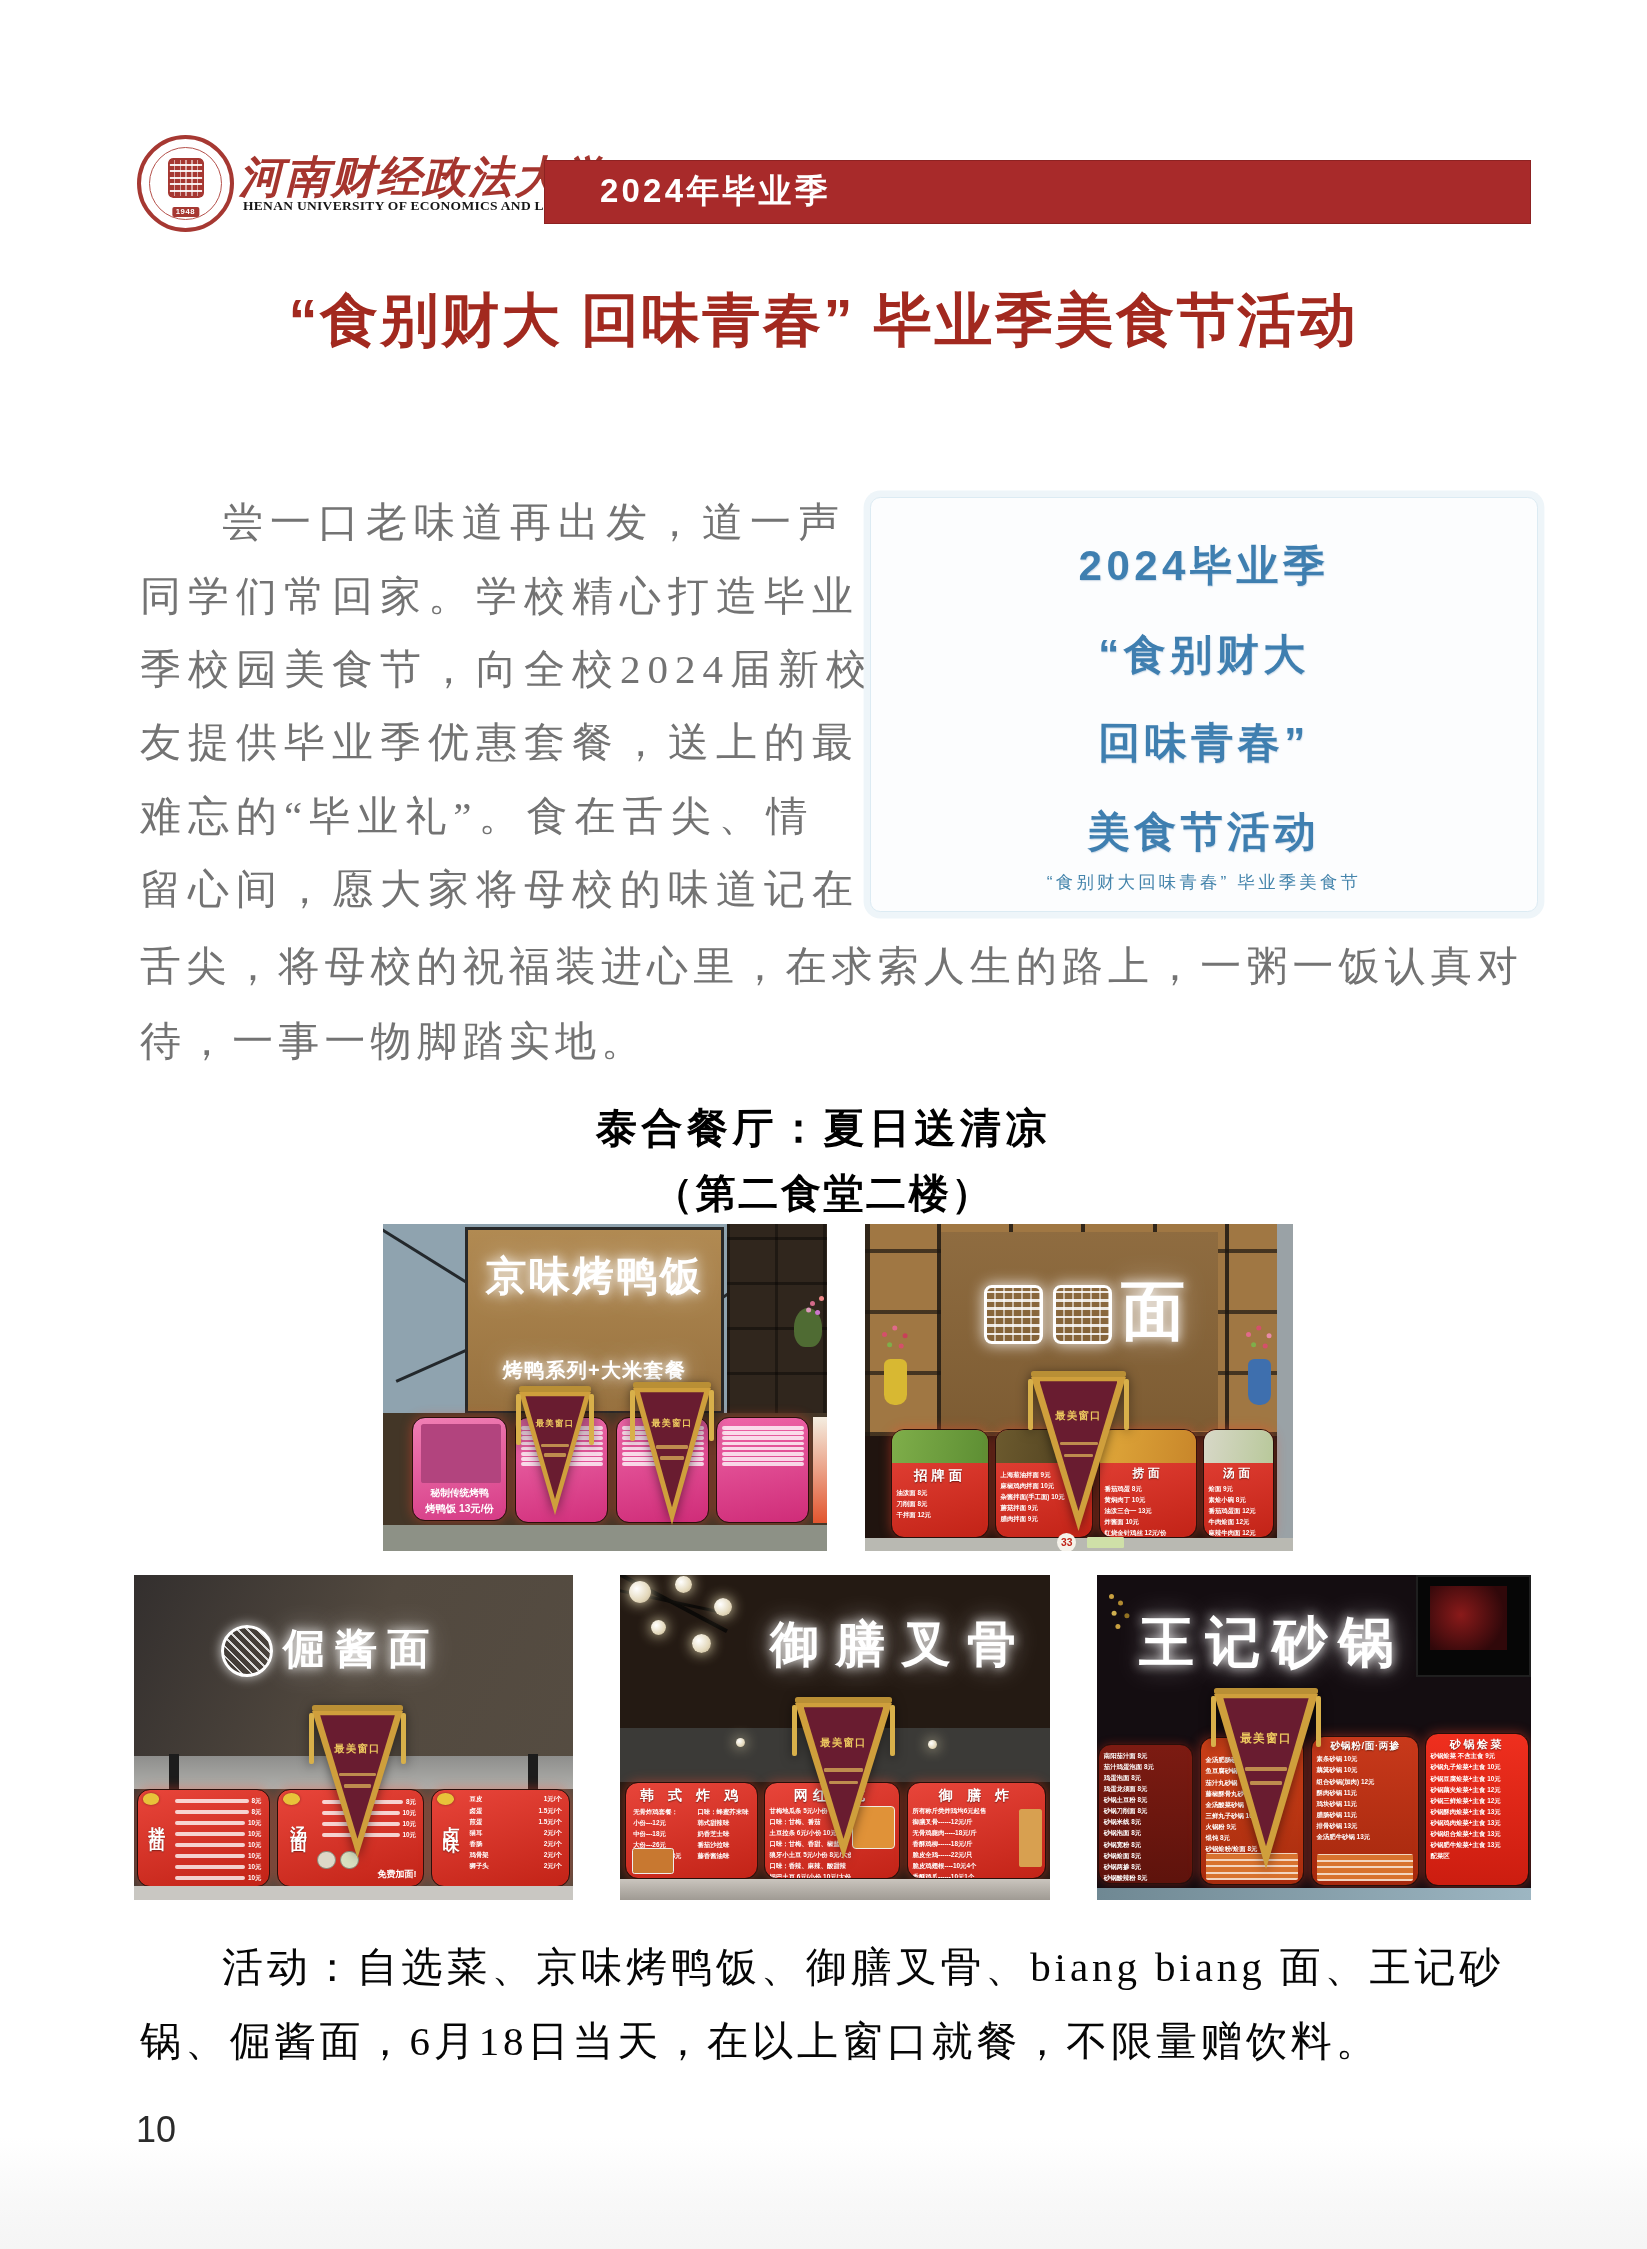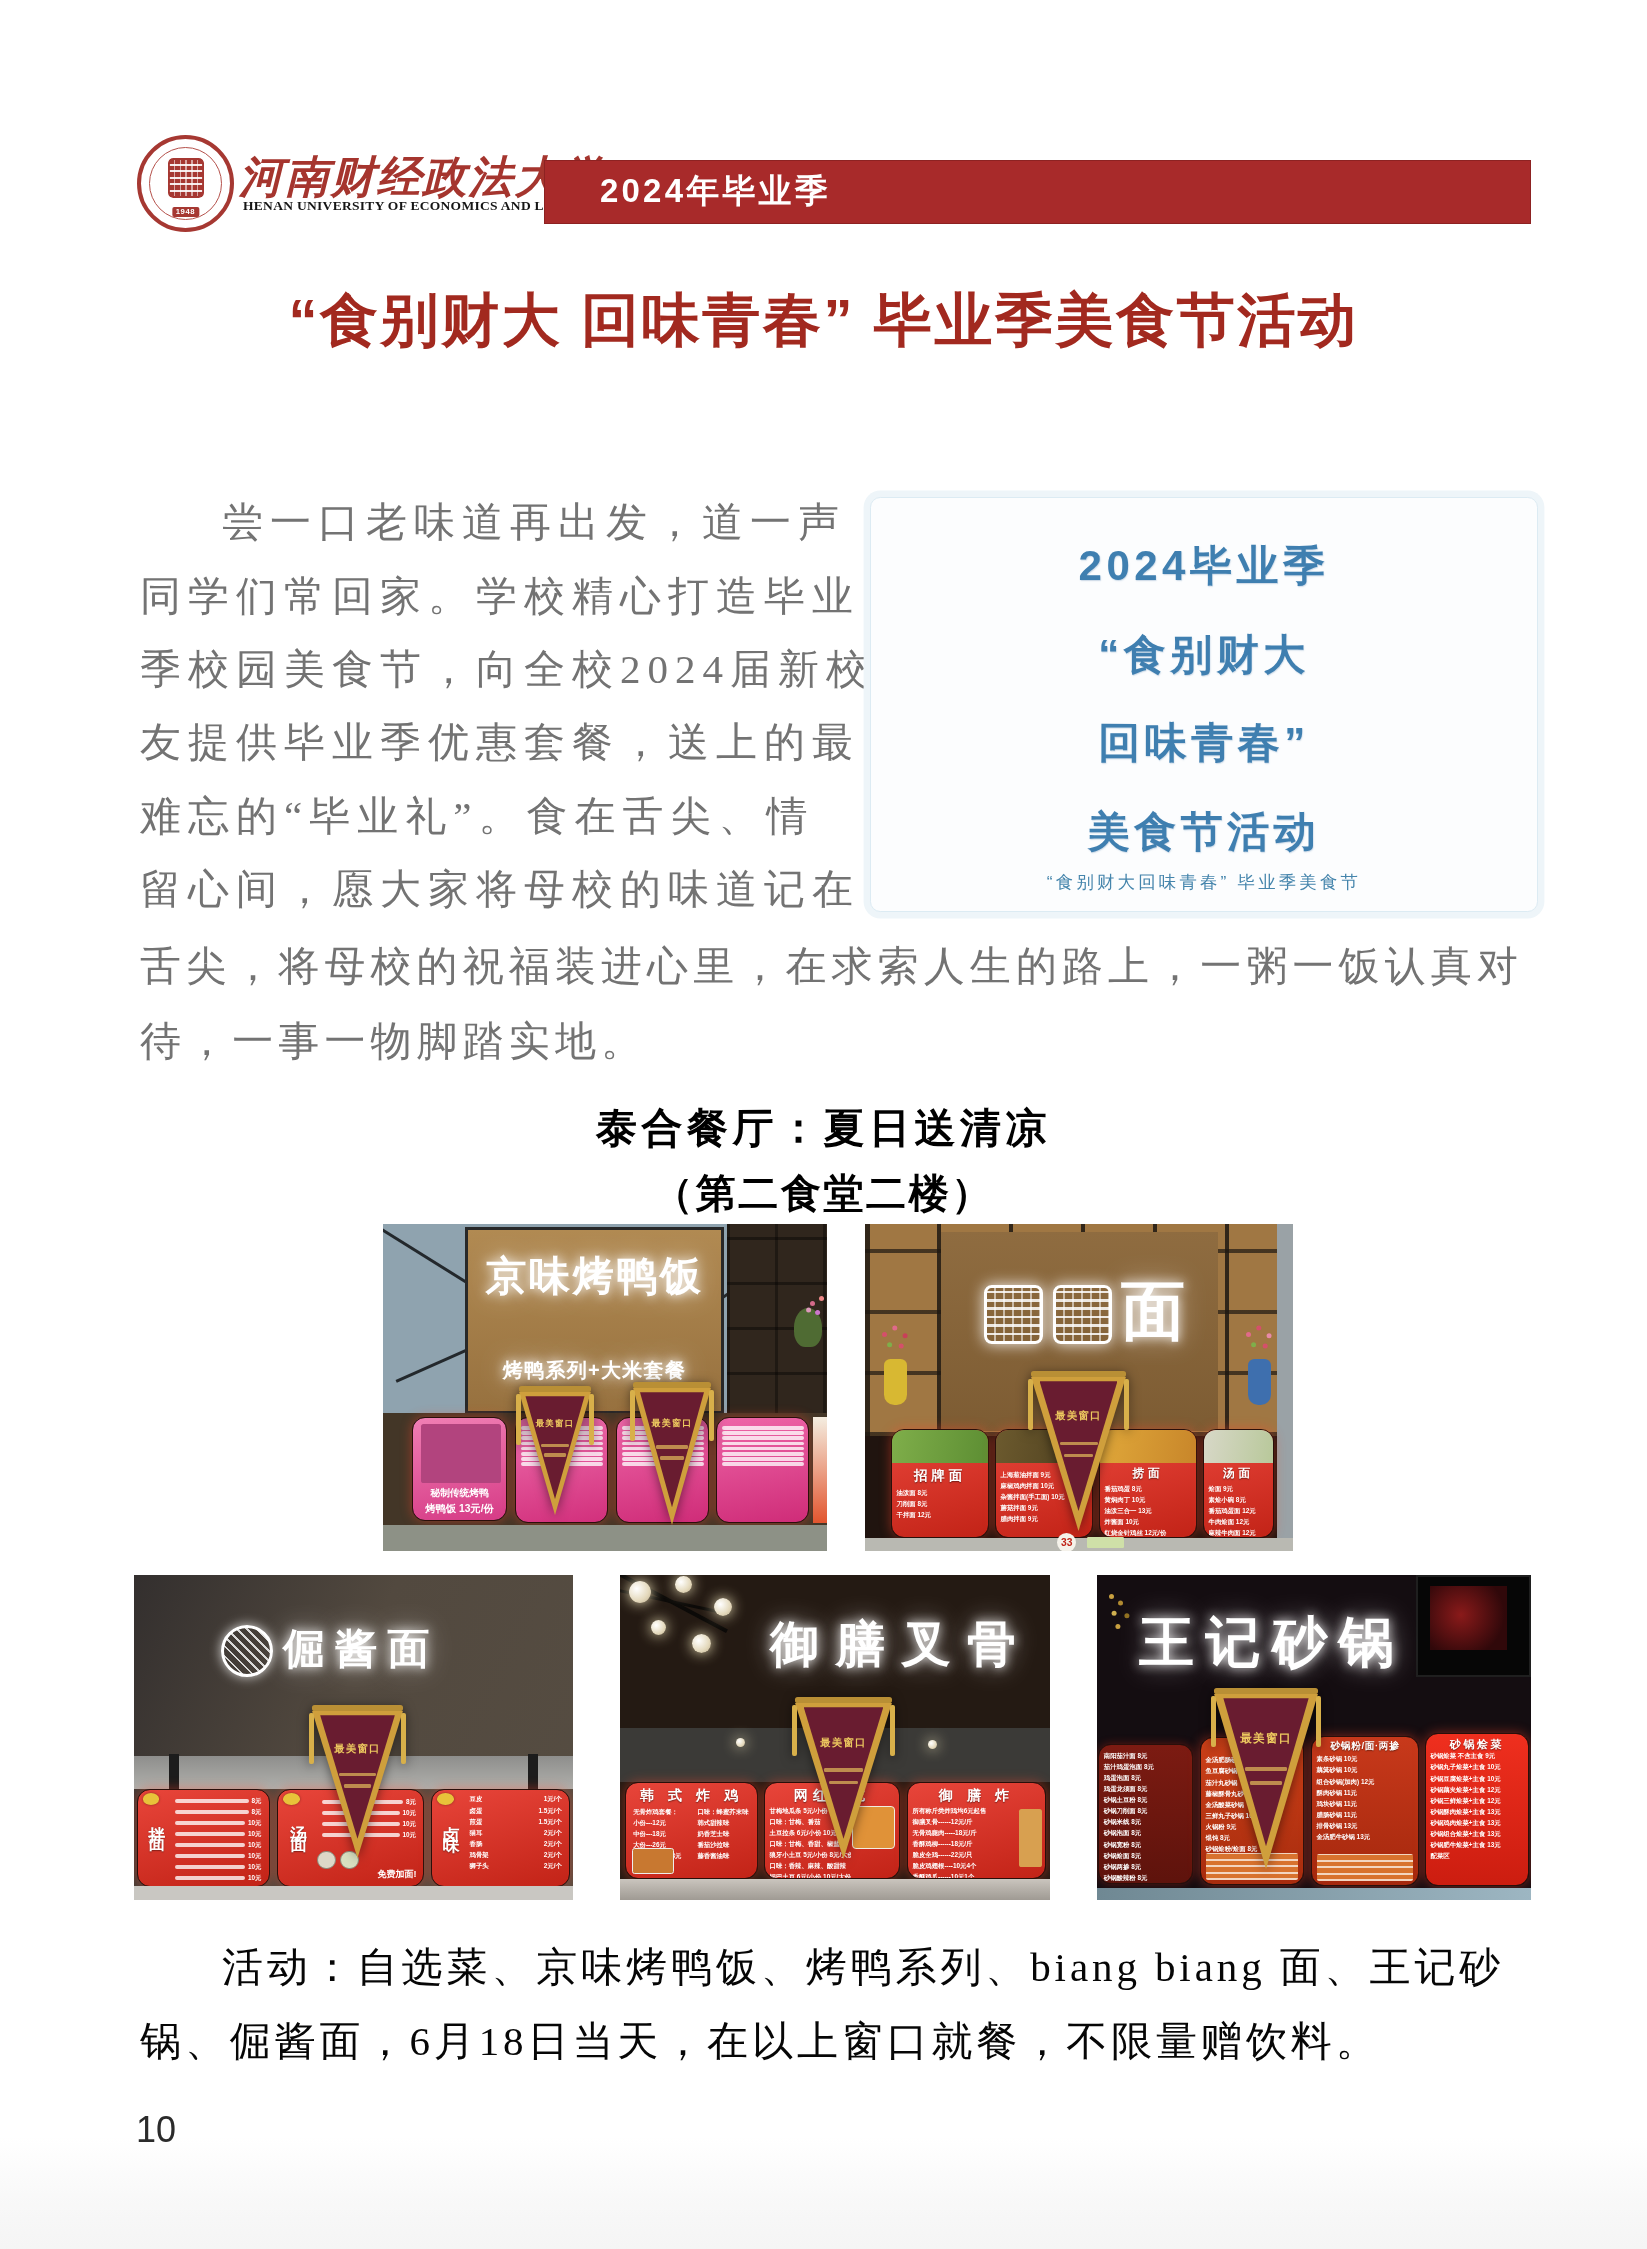--- a/index.html
+++ b/index.html
@@ -604,20 +604,20 @@
         <div class="plabel" style="font-size:11.6px;">最美窗口</div>
         <div class="pstripe ps1"></div>
           <div class="pstripe ps2"></div>
       </div>
       <i class="tassel tl"></i>
         <i class="tassel tr"></i>
     </div>
     <div class="abs" style="left:0;top:313px;width:434px;height:12.2px;background:linear-gradient(90deg,#6f8893,#9db6c2);"></div>
   </div>
 
-  <div class="abs aline a1 ind">活动：自选菜、京味烤鸭饭、烤鸭系列、biang biang 面、王记砂</div>
+  <div class="abs aline a1 ind">活动：自选菜、京味烤鸭饭、御膳叉骨、biang biang 面、王记砂</div>
   <div class="abs aline a2">锅、倔酱面，6月18日当天，在以上窗口就餐，不限量赠饮料。</div>
 
   <div class="abs pageno">10</div>
   <div class="abs wm"></div>
 
 </div>
 
 
 </body></html>

